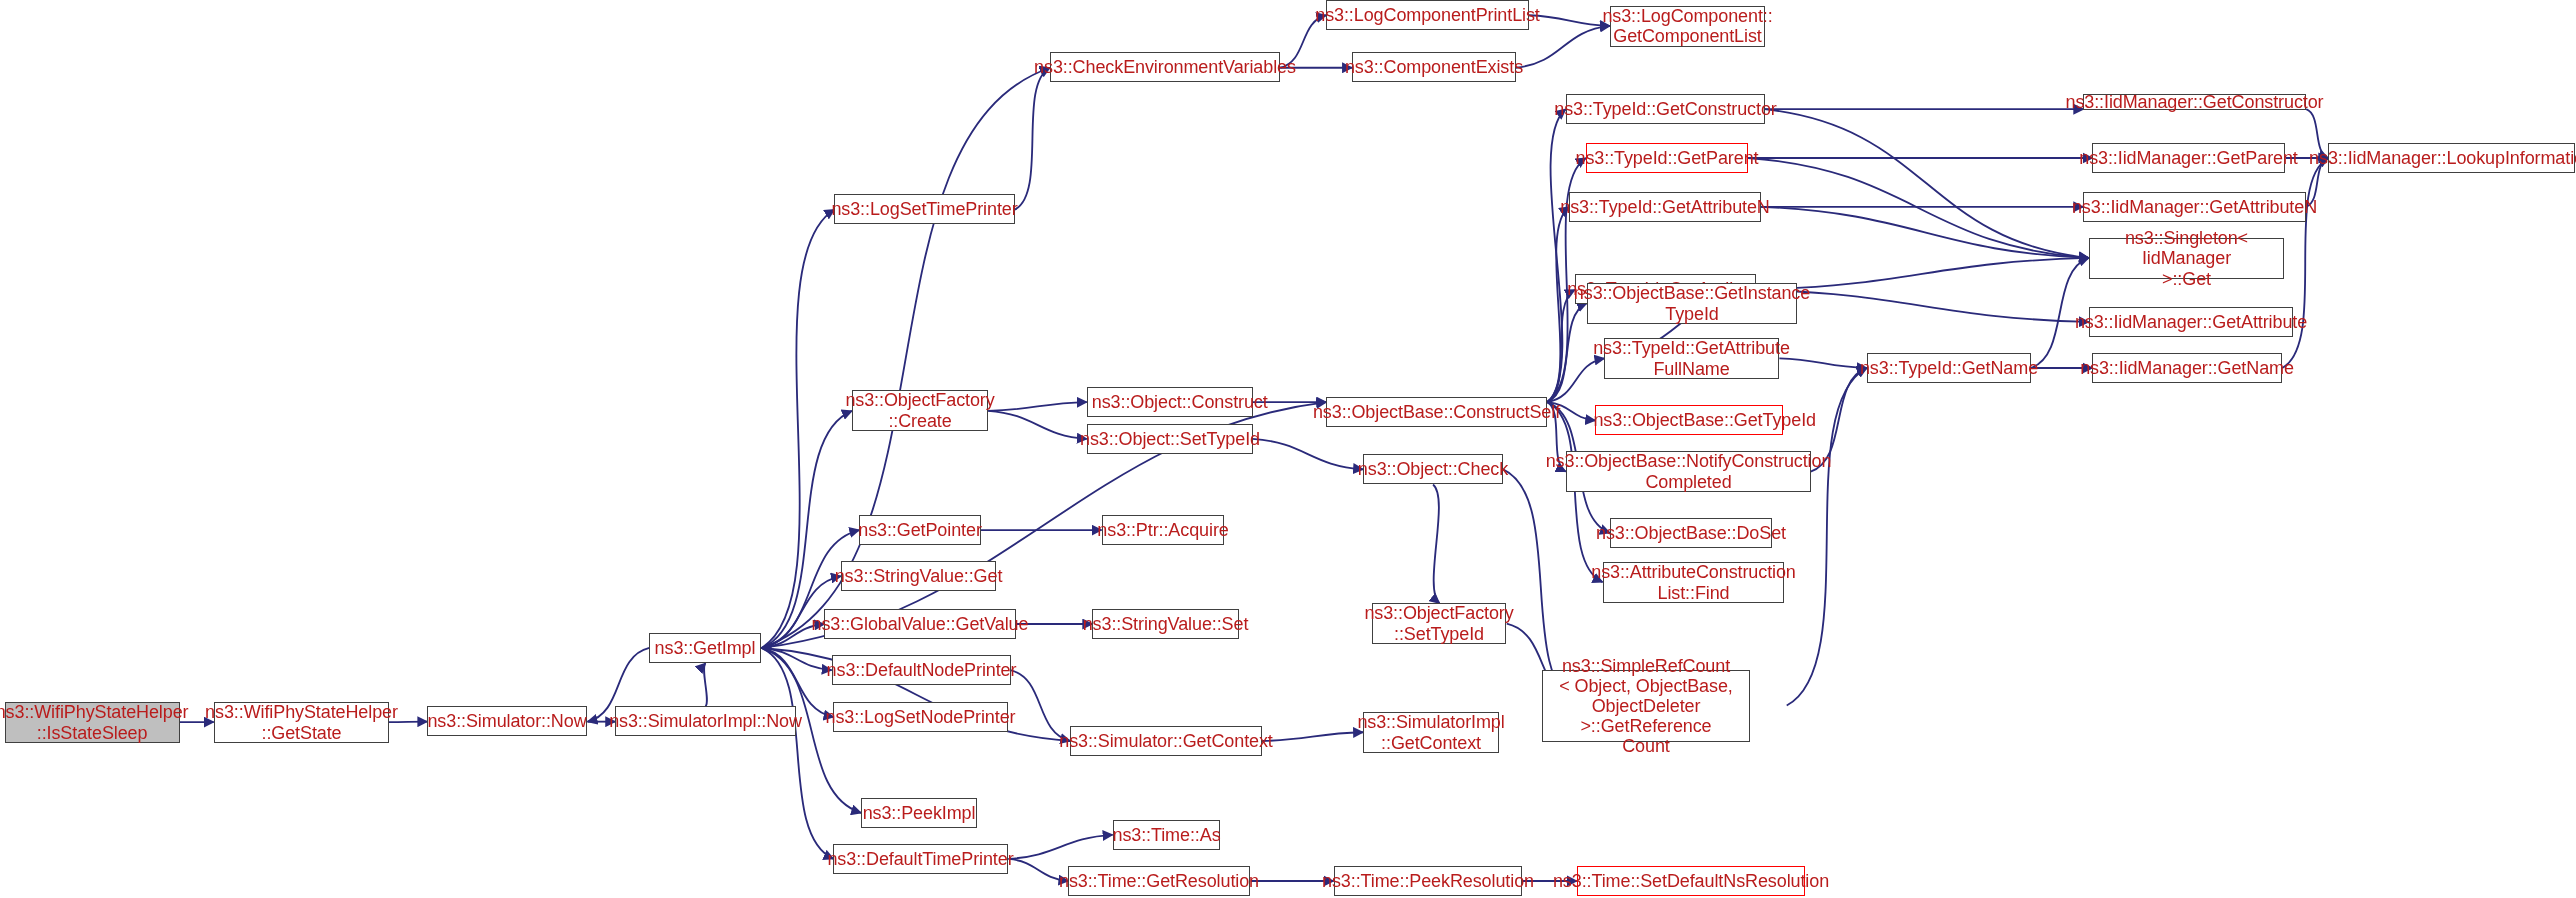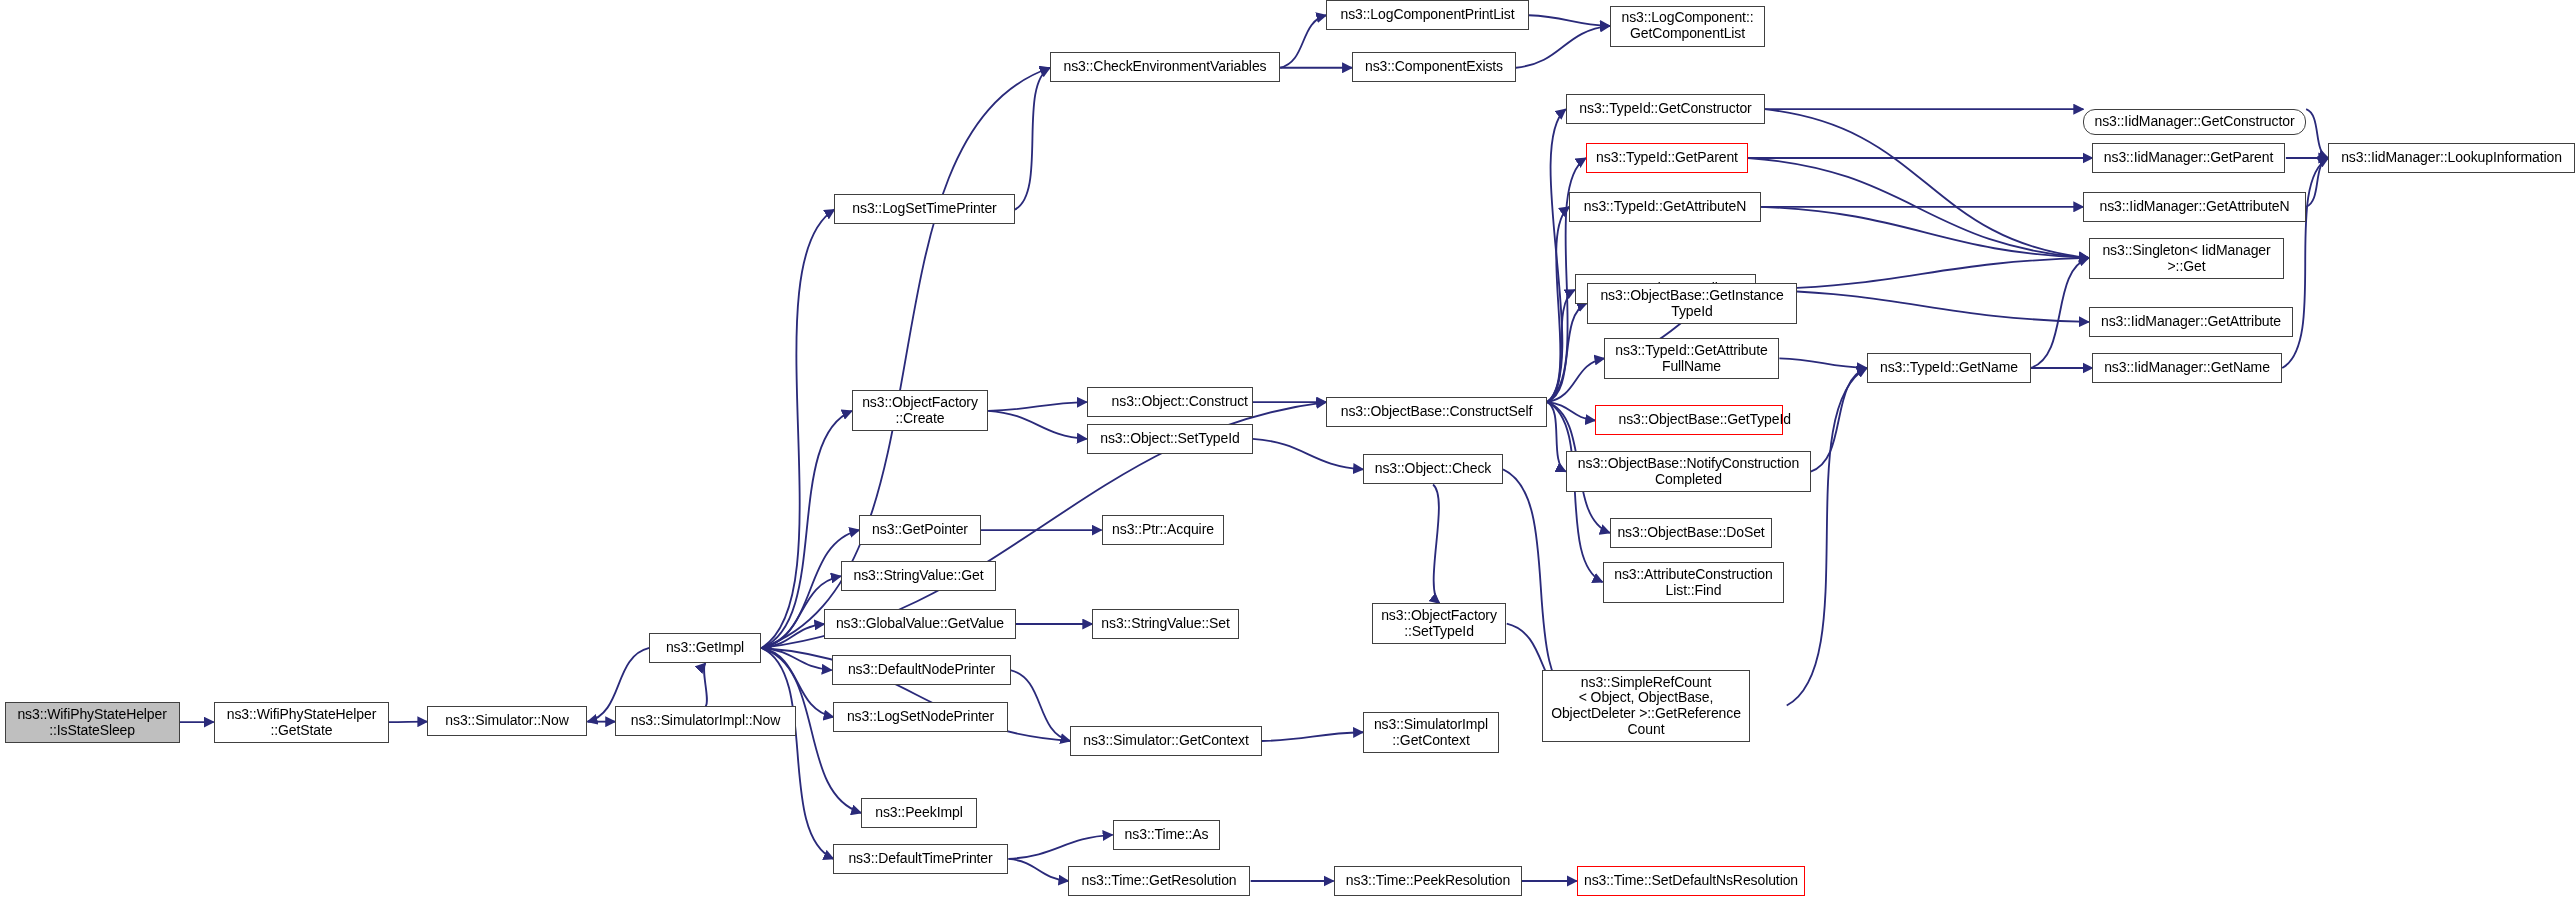--- a/index.html
+++ b/index.html
@@ -24,22 +24,22 @@
   }
   .node {
     position: absolute;
     box-sizing: border-box;
     background: #ffffff;
     border: 1.8px solid #404040;
     display: flex;
     align-items: center;
     justify-content: center;
     text-align: center;
-    color: #000000;
-    font-size: 14px;
+    color: #b91c1c;
+    font-size: 18px;
     line-height: 1.12;
     letter-spacing: -0.1px;
     white-space: pre-line;
     padding: 0.9px 4.6px;
     z-index: 5;
   }
   .node.root {
     background: #bfbfbf;
   }
   .node.highlight {
@@ -159,21 +159,21 @@
       <div class="node" style="left: 1566px; top: 451px; width: 245px; height: 41px;">ns3::ObjectBase::NotifyConstruction
 Completed</div>
       <div class="node" style="left: 1610px; top: 518px; width: 162px; height: 30px;">ns3::ObjectBase::DoSet</div>
       <div class="node" style="left: 1603px; top: 562px; width: 181px; height: 41px;">ns3::AttributeConstruction
 List::Find</div>
       <div class="node" style="left: 1542px; top: 670px; width: 208px; height: 72px;">ns3::SimpleRefCount
 &lt; Object, ObjectBase,
  ObjectDeleter &gt;::GetReference
 Count</div>
       <div class="node" style="left: 1867px; top: 353px; width: 164px; height: 30px;">ns3::TypeId::GetName</div>
-      <div class="node" style="left: 2083px; top: 109px; width: 223px; height: 26px; border-radius: 12px;">ns3::IidManager::GetConstructor</div>
+      <div class="node" style="left: 2083px; top: 94px; width: 223px; height: 16px;">ns3::IidManager::GetConstructor</div>
       <div class="node" style="left: 2092px; top: 143px; width: 193px; height: 30px;">ns3::IidManager::GetParent</div>
       <div class="node" style="left: 2083px; top: 192px; width: 223px; height: 30px;">ns3::IidManager::GetAttributeN</div>
       <div class="node" style="left: 2089px; top: 238px; width: 195px; height: 41px;">ns3::Singleton&lt; IidManager
 &gt;::Get</div>
       <div class="node" style="left: 2089px; top: 307px; width: 204px; height: 30px;">ns3::IidManager::GetAttribute</div>
       <div class="node" style="left: 2092px; top: 353px; width: 190px; height: 30px;">ns3::IidManager::GetName</div>
       <div class="node" style="left: 2328px; top: 143px; width: 247px; height: 30px;">ns3::IidManager::LookupInformation</div>
       <div class="node" style="left: 859px; top: 515px; width: 122px; height: 30px;">ns3::GetPointer</div>
       <div class="node" style="left: 1102px; top: 515px; width: 122px; height: 30px;">ns3::Ptr::Acquire</div>
       <div class="node" style="left: 841px; top: 561px; width: 155px; height: 30px;">ns3::StringValue::Get</div>

